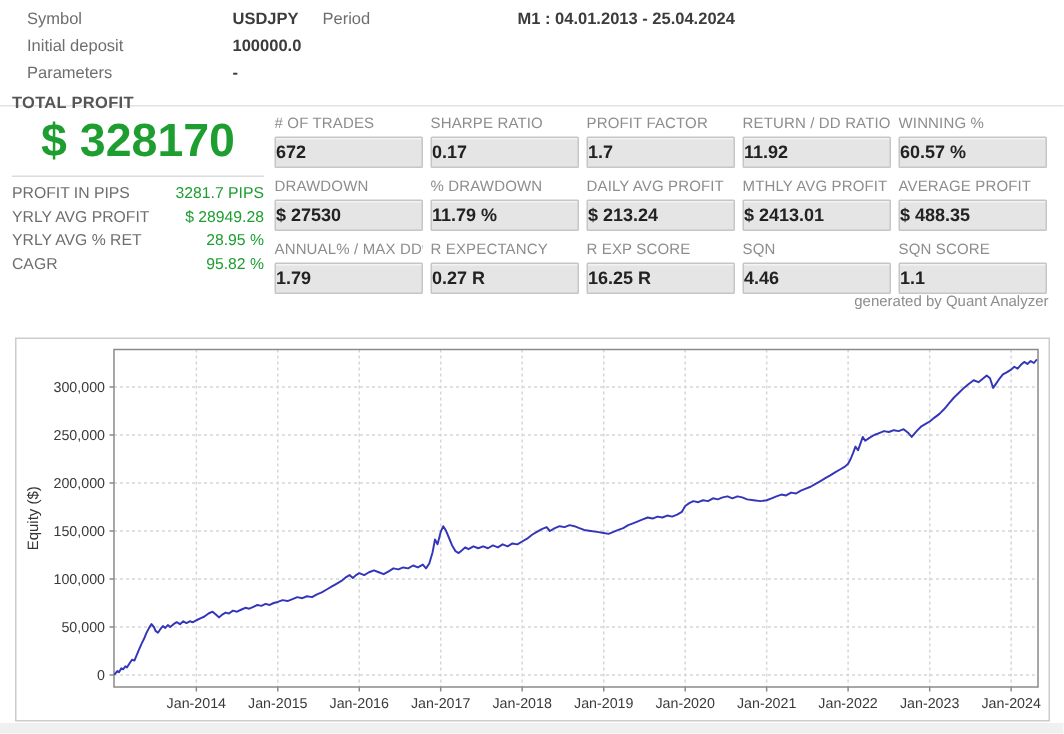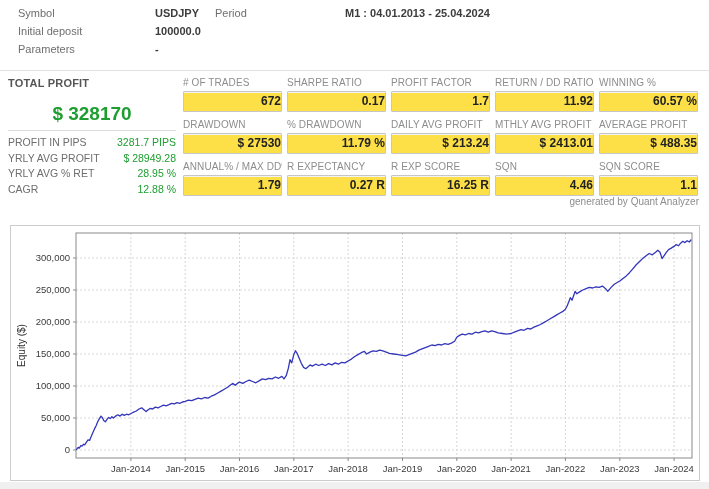--- a/index.html
+++ b/index.html
@@ -13,34 +13,34 @@
   
   .header { position:absolute; left:0; top:4px; width:592px; height:60px; }
   .hrow { position:absolute; left:0; width:100%; height:17px; font-size:11px; }
   .hrow.r0 { top:3px; } .hrow.r1 { top:21px; } .hrow.r2 { top:39px; }
   .hlabel { position:absolute; left:18px; color:#6e6e6e; }
   .hvalue { position:absolute; left:155px; color:#3c3c3c; font-weight:bold; }
   .plabel { position:absolute; left:215px; color:#6e6e6e; }
   .pvalue { position:absolute; left:345px; color:#3c3c3c; font-weight:bold; }
   .sep { position:absolute; left:0; top:70px; width:709px; height:0; border-top:1px solid #e2e2e2; }
   
-  .summary { position:absolute; left:8px; top:77px; width:168px; }
+  .summary { position:absolute; left:8px; top:63px; width:168px; }
   .total-label { font-size:11px; font-weight:bold; color:#555; letter-spacing:0.2px; }
-  .total-value { font-size:19px; font-weight:bold; text-align:center; margin-top:14px; }
+  .total-value { font-size:31px; font-weight:bold; text-align:center; margin-top:1px; }
   .sum-rows { margin-top:5px; border-top:1px solid #dcdcdc; padding-top:4px; }
   .sum-row { display:flex; justify-content:space-between; font-size:10.5px; line-height:15.5px; }
   .sum-row .lab { color:#6e6e6e; }
   .sum-row .val { font-weight:normal; }
   
   .stats-grid { position:absolute; left:183px; top:77px; width:516px;
     display:grid; grid-template-columns:repeat(5, 99px); column-gap:5px; }
   .cell { margin-bottom:7px; }
   .slabel { font-size:10px; color:#8d8d8d; white-space:nowrap; overflow:hidden; letter-spacing:0.1px; }
   .sbox { margin-top:3px; height:21px; line-height:19px; border:1px solid #c6c6c6; border-radius:1px;
-    background:#fde047; text-align:right; font-size:12px; font-weight:bold; color:#222;
+    background:#e5e5e5; text-align:left; font-size:12px; font-weight:bold; color:#222;
     box-shadow: inset 0 1px 0 #f3f3f3; }
   .gen-note { position:absolute; right:10px; top:196px; font-size:10px; color:#8d8d8d; }
   
   .chart-panel { position:absolute; left:10px; top:225px; width:690px; height:256px;
     border:1px solid #cccccc; background:#ffffff; }
   .chart-panel svg { display:block; }
   .bottom-strip { position:absolute; left:0; top:482px; width:709px; height:7px; background:#f0f0f0; }
 </style>
 </head>
 <body>
@@ -74,21 +74,21 @@
     <div class="sum-row">
       <span class="lab">YRLY AVG PROFIT</span>
       <span class="val green" style="color: rgb(30, 158, 48);">$ 28949.28</span>
     </div>
     <div class="sum-row">
       <span class="lab">YRLY AVG % RET</span>
       <span class="val green" style="color: rgb(30, 158, 48);">28.95 %</span>
     </div>
     <div class="sum-row">
       <span class="lab">CAGR</span>
-      <span class="val green" style="color: rgb(30, 158, 48);">12.88 %</span>
+      <span class="val green" style="color: rgb(30, 158, 48);">95.82 %</span>
     </div>
   </div>
 </div>
 
 <div class="stats-grid" id="stats-grid">
     <div class="cell">
       <div class="slabel"># OF TRADES</div>
       <div class="sbox">672</div>
     </div>
     <div class="cell">

